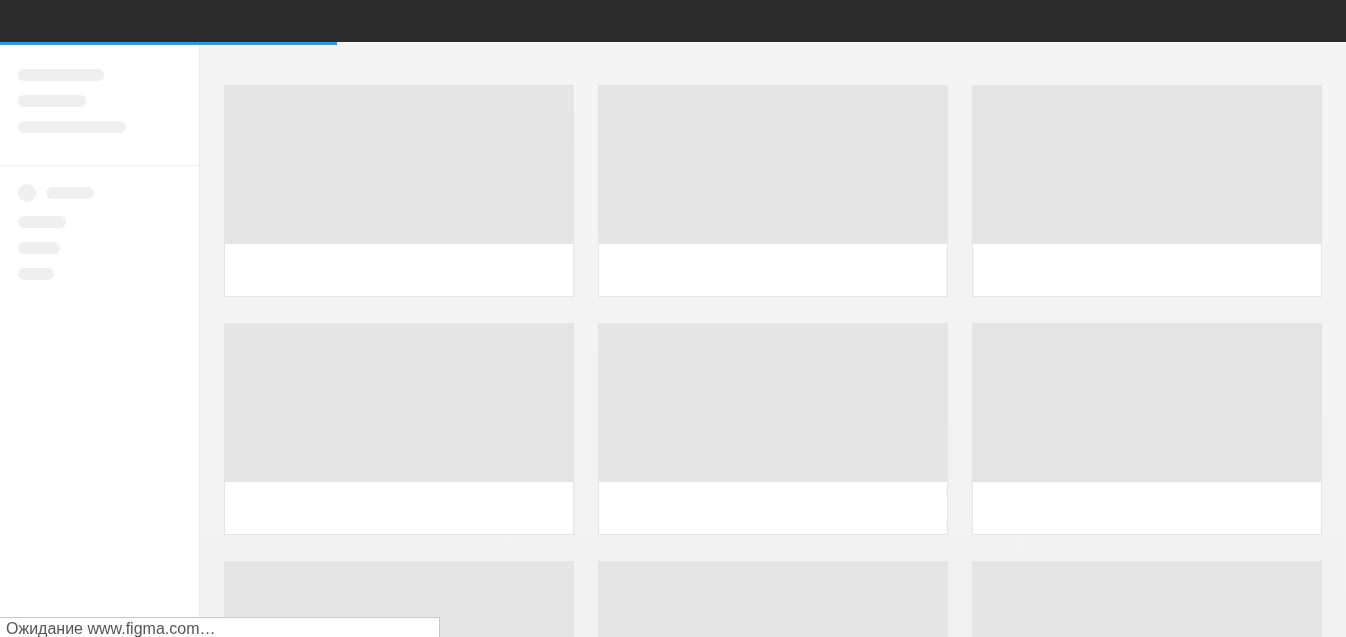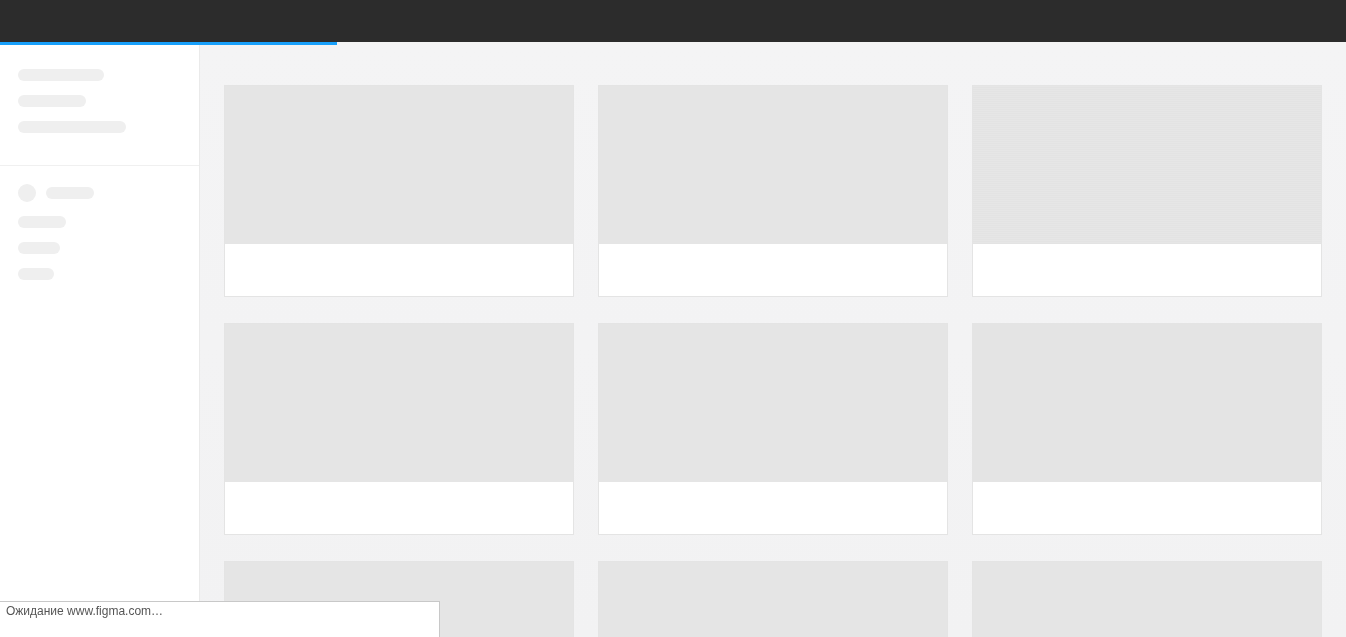--- a/index.html
+++ b/index.html
@@ -96,27 +96,27 @@
   .card-footer {
     height: 52px;
     background:#ffffff;
   }
 
   
   .statusbar {
     position:absolute;
     left:0;
     bottom:0;
-    height: 36px;
+    height: 20px;
     background:#ffffff;
     border:1px solid #c8c8c8;
     border-bottom:none;
     border-left:none;
     padding: 2px 10px 0 6px;
-    font-size: 12px;
+    font-size: 16px;
     color:#555;
     min-width: 440px;
   }
 </style>
 </head>
 <body>
 
 <div class="topbar"></div>
 
 <div class="progress-track">

